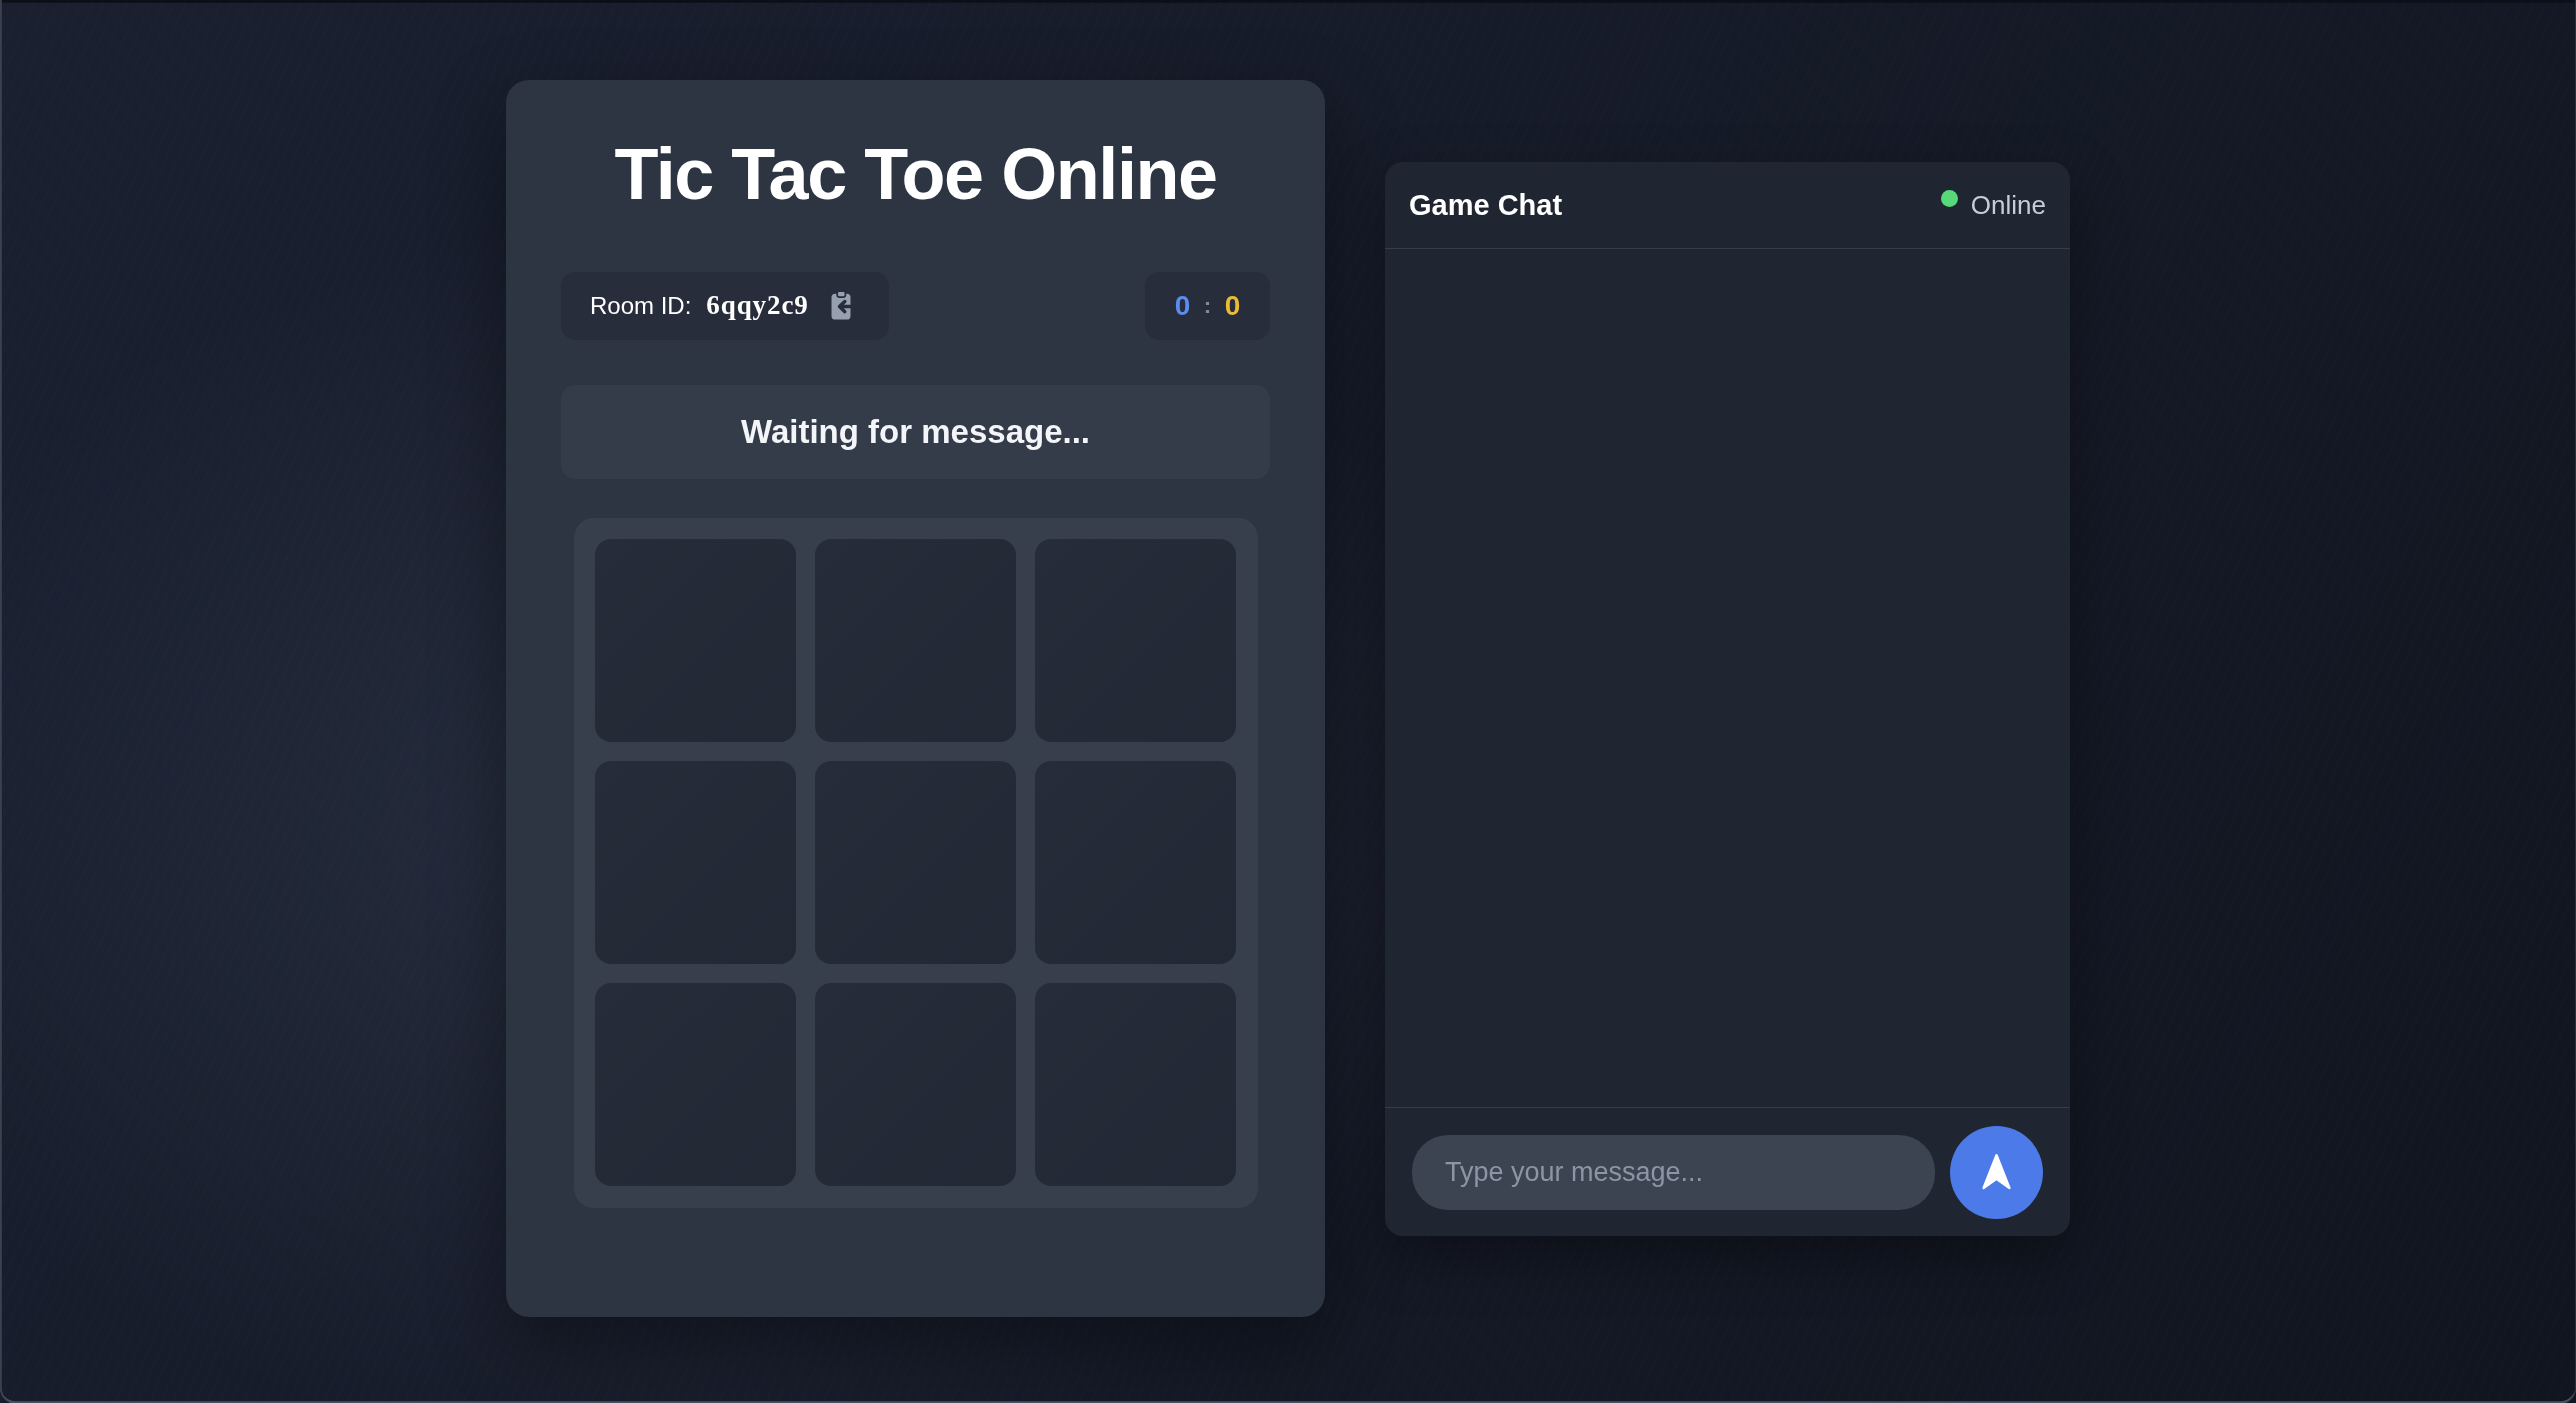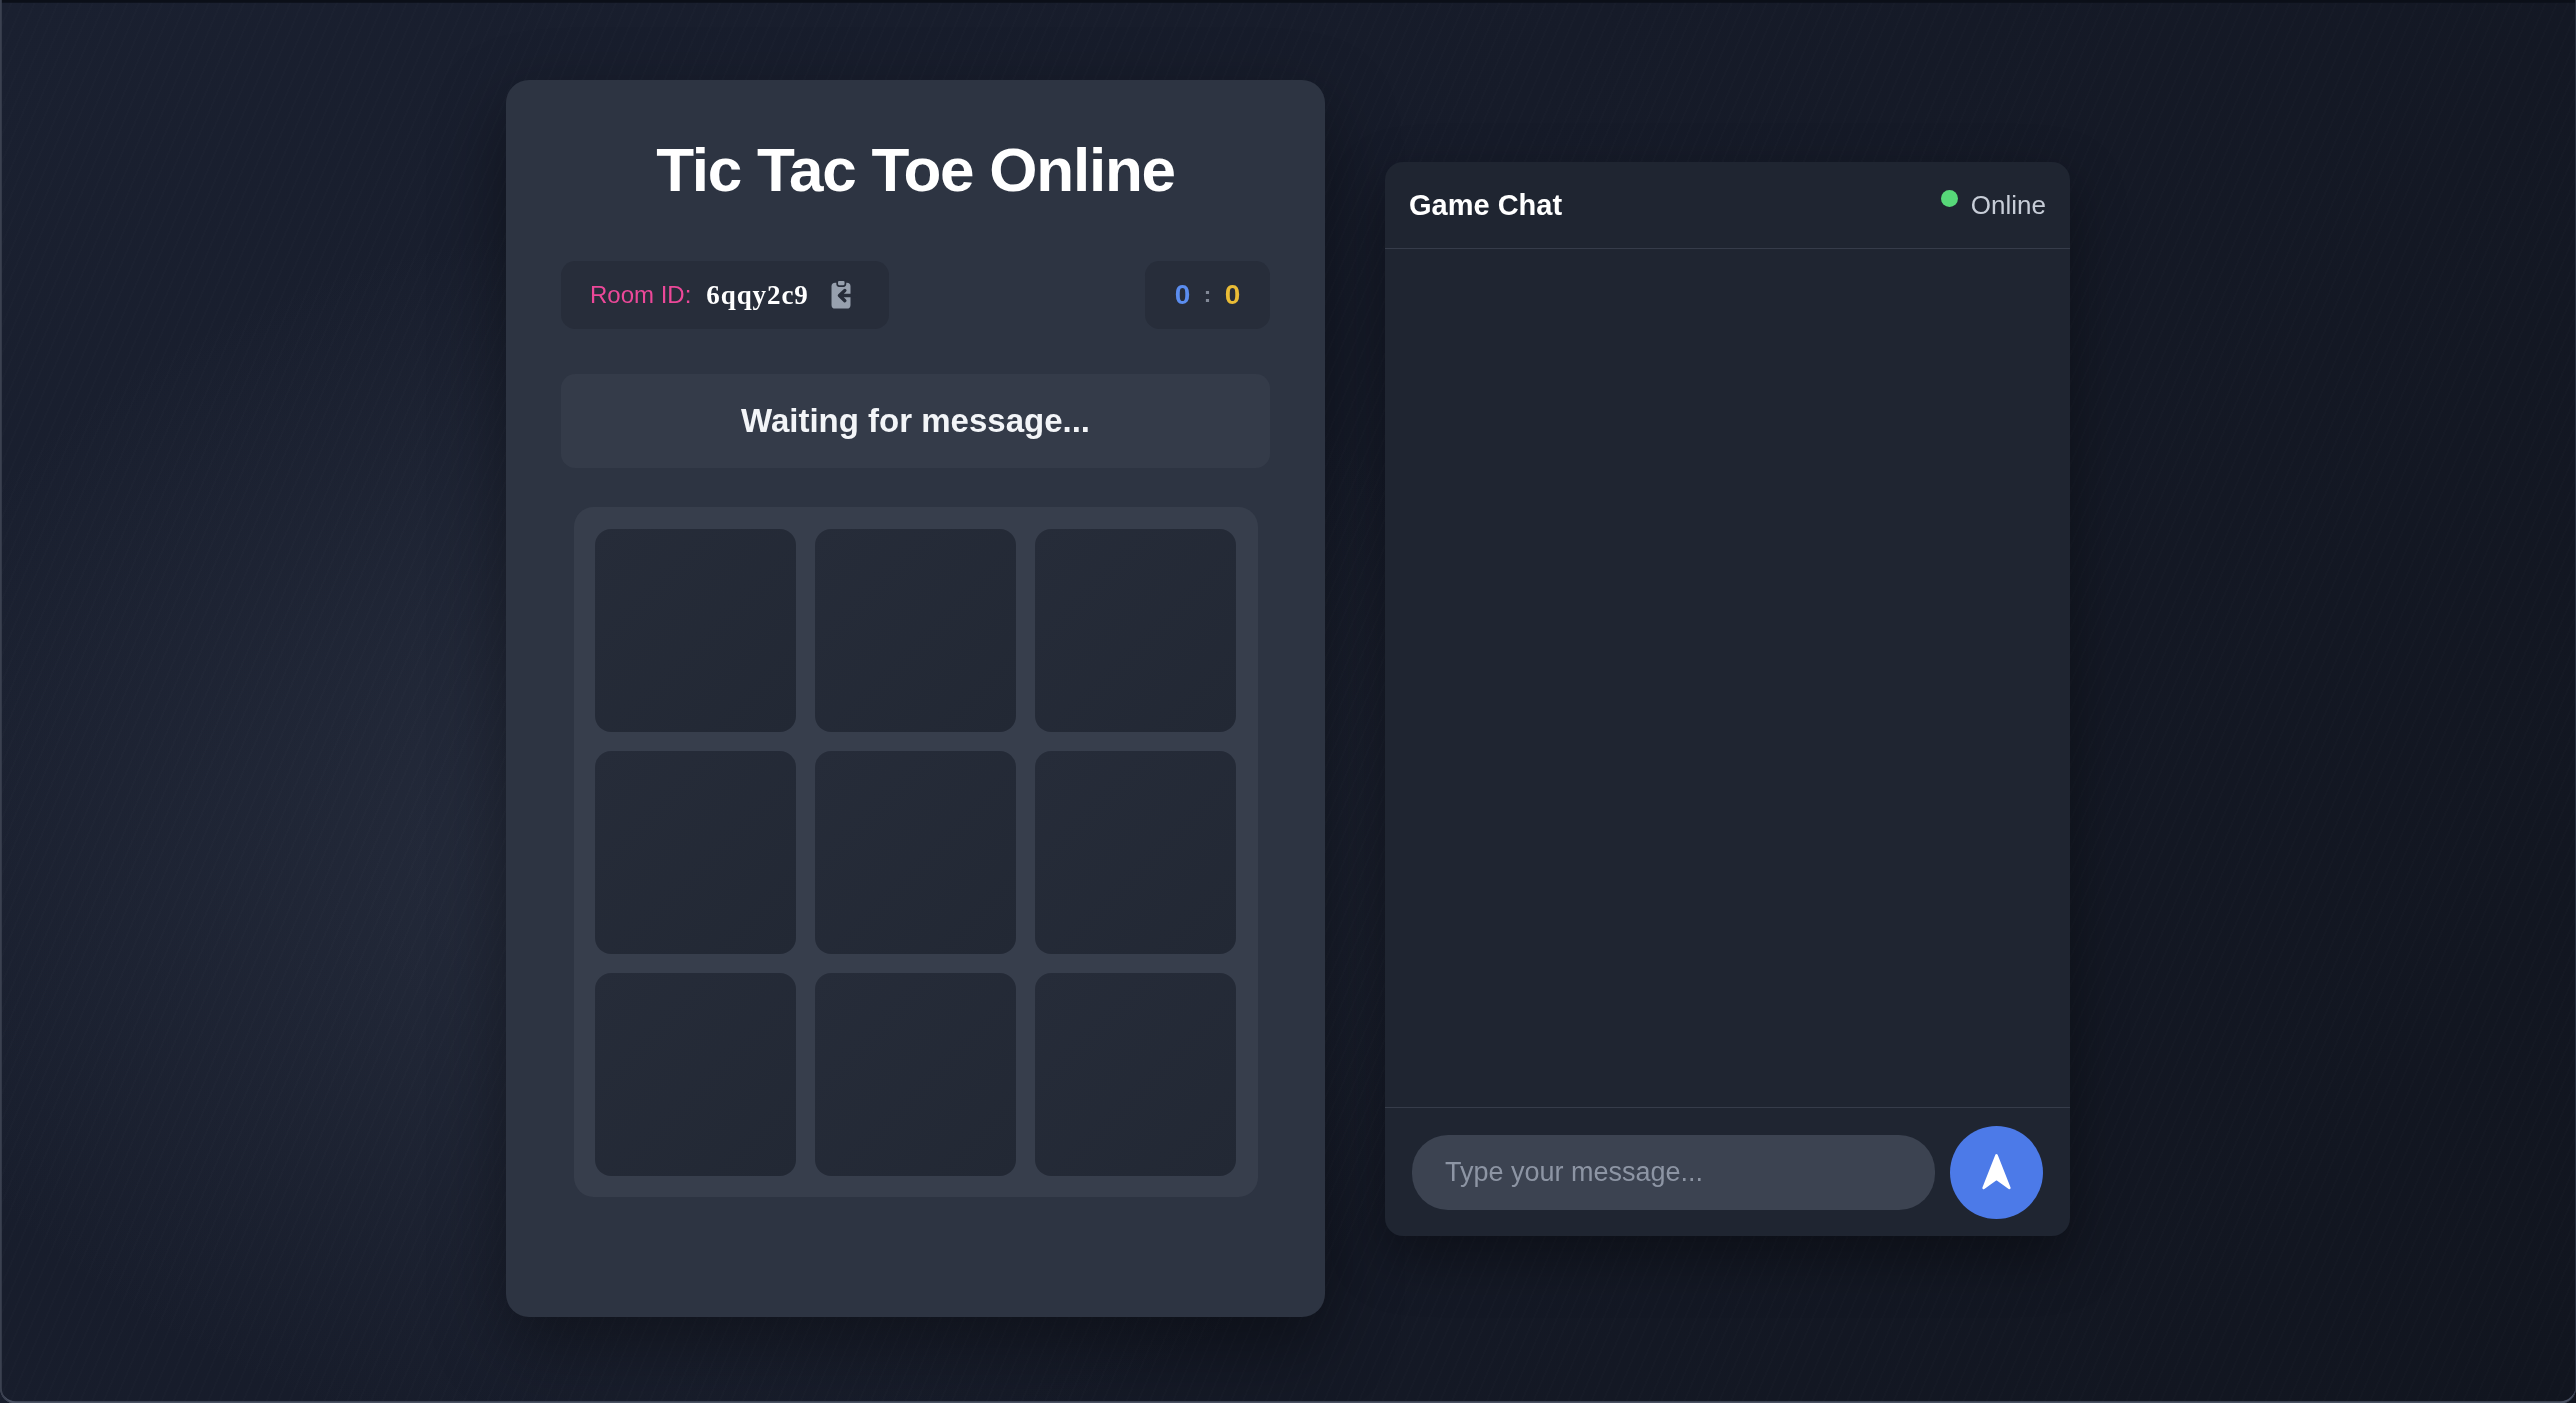--- a/index.html
+++ b/index.html
@@ -40,34 +40,34 @@
     width:819px; height:1237px;
     background:#2d3442;
     border-radius:23px;
     box-shadow:0 27px 72px rgba(0,0,0,0.38);
     display:flex; flex-direction:column; align-items:center;
     padding:57px 55px 0;
     z-index:10;
   }
   .game-title {
     color:#ffffff;
-    font-size:62px; font-weight:800; letter-spacing:-0.02em;
+    font-size:72px; font-weight:800; letter-spacing:-0.02em;
     line-height:1.05; white-space:nowrap;
   }
   .info-row {
     width:100%;
     margin-top:59px;
     display:flex; justify-content:space-between; align-items:center;
   }
   .room-pill {
     height:68px; border-radius:14.3px; background:#272d3a;
     display:flex; align-items:center; gap:15px;
     padding:0 29px;
   }
-  .room-label { color:#ec4899; font-size:24px;text-align:center; }
+  .room-label { color:#ffffff; font-size:24px;text-align:center; }
   .room-code {
     color:#ffffff; font-family:Liberation Serif, serif;
     font-size:27px; font-weight:700; letter-spacing:0.9px;
   }
   .copy-btn {
     background:none; border:none; cursor:pointer;
     width:36px; height:39px; display:flex; align-items:center; justify-content:center;
   }
   .score-pill {
     height:68px; width:125px; border-radius:14.3px; background:#272d3a;

